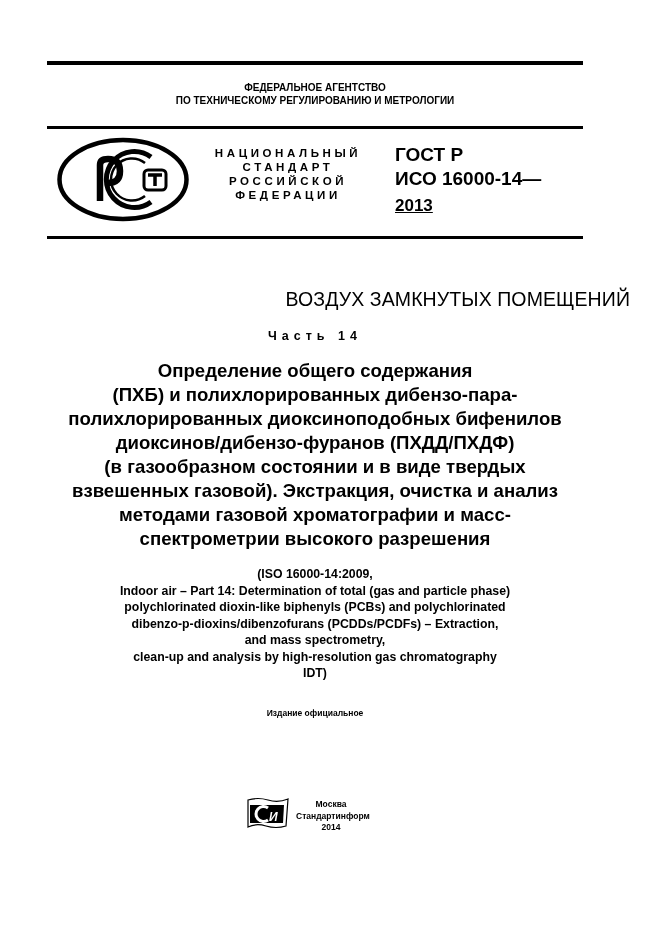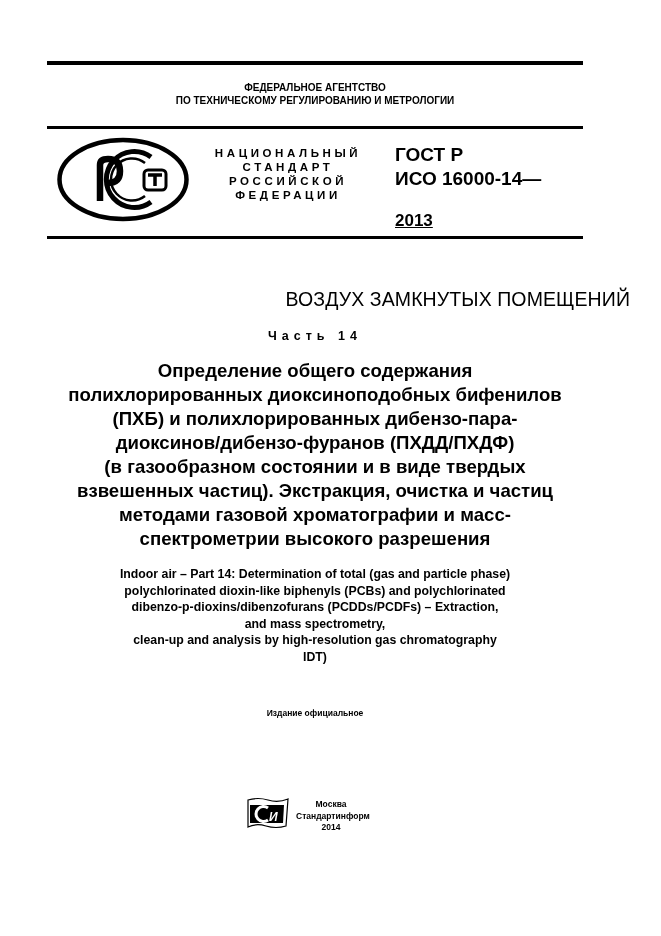--- a/index.html
+++ b/index.html
@@ -57,21 +57,21 @@
       position: absolute;
       left: 395px;
       top: 143px;
       font-weight: bold;
       font-size: 19px;
       line-height: 24px;
     }
     .gost-code .year {
       font-size: 17px;
       display: block;
-      margin-top: 18px;
+      margin-top: 3px;
       text-decoration: underline;
     }
     .main-title {
       position: absolute;
       left: 0;
       width: 630px;
       top: 288px;
       text-align: right;
       font-weight: normal;
       font-size: 19.5px;
@@ -174,30 +174,31 @@
   <span class="year">2013</span>
 </div>
 
 <div class="rule rule-bot"></div>
 
 <div class="main-title">ВОЗДУХ ЗАМКНУТЫХ ПОМЕЩЕНИЙ</div>
 <div class="part">Часть 14</div>
 
 <div class="subtitle">
   <span>Определение общего содержания</span>
+  <span>(ПХБ) и полихлорированных дибензо-пара-</span>
   <span>полихлорированных диоксиноподобных бифенилов</span>
-  <span>(ПХБ) и полихлорированных дибензо-пара-</span>
   <span>диоксинов/дибензо-фуранов (ПХДД/ПХДФ)</span>
   <span>(в газообразном состоянии и в виде твердых</span>
-  <span>взвешенных частиц). Экстракция, очистка и частиц</span>
+  <span>взвешенных газовой). Экстракция, очистка и анализ</span>
   <span>методами газовой хроматографии и масс-</span>
   <span>спектрометрии высокого разрешения</span>
 </div>
 
 <div class="iso">
+  <span>(ISO 16000-14:2009,</span>
   <span>Indoor air – Part 14: Determination of total (gas and particle phase)</span>
   <span>polychlorinated dioxin-like biphenyls (PCBs) and polychlorinated</span>
   <span>dibenzo-p-dioxins/dibenzofurans (PCDDs/PCDFs) – Extraction,</span>
   <span>and mass spectrometry,</span>
   <span>clean-up and analysis by high-resolution gas chromatography</span>
   <span>IDT)</span>
 </div>
 
 <div class="edition">Издание официальное</div>
 

